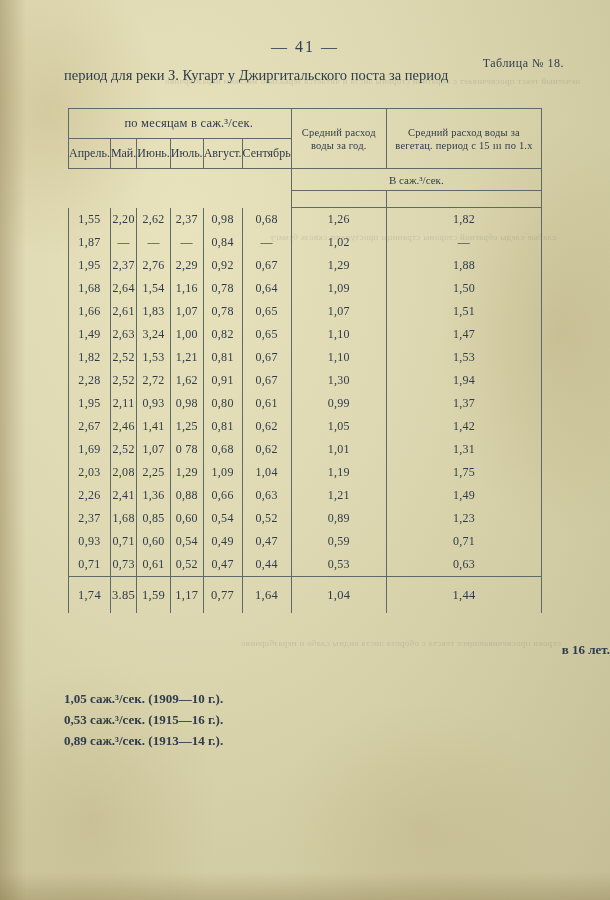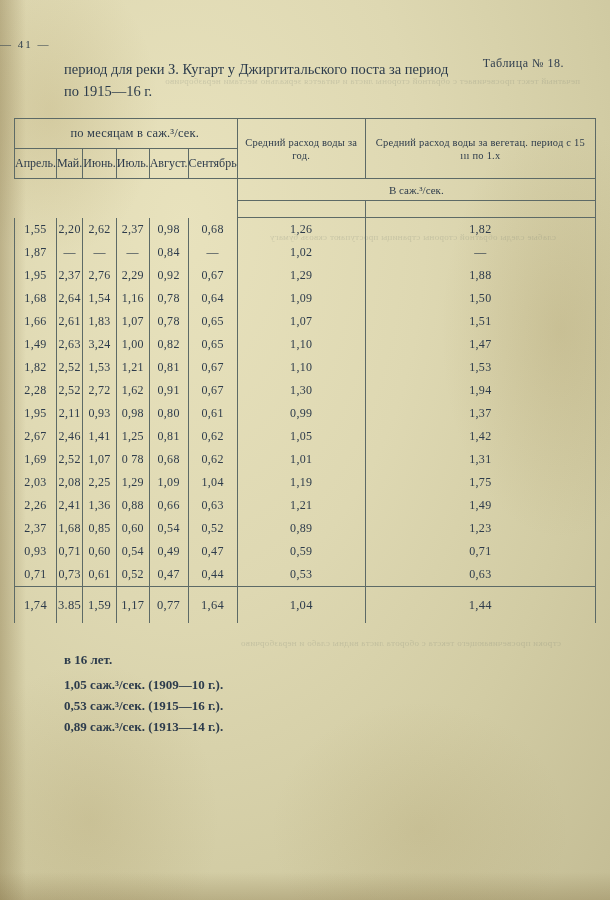--- a/index.html
+++ b/index.html
@@ -32,22 +32,22 @@
     background: linear-gradient(to right, rgba(120,100,55,0.35), rgba(120,100,55,0));
   }
   .edge-bottom {
     position: absolute; left: 0; bottom: 0; height: 28px; width: 100%;
     background: linear-gradient(to top, rgba(120,100,55,0.28), rgba(120,100,55,0));
   }
 
   .content { position: relative; z-index: 3; }
 
   .page-number {
-    text-align: left;
-    font-size: 11px;
+    text-align: center;
+    font-size: 16px;
     letter-spacing: 2px;
     padding-top: 38px;
     color: #33424f;
   }
   .table-caption {
     position: absolute;
     right: 46px;
     top: 56px;
     font-size: 12px;
     letter-spacing: 0.5px;
@@ -70,23 +70,23 @@
   .ghost-bottom { left: 56px; top: 636px; width: 505px; }
 
   .title-block {
     margin: 8px 60px 0 64px;
     font-size: 14.5px;
     line-height: 22px;
     color: #2d3c4c;
   }
 
   table.main {
-    margin: 16px auto 0 auto;
+    margin: 22px auto 0 auto;
     border-collapse: collapse;
-    width: 582px;
+    width: 474px;
     font-size: 12px;
     color: #2d3b4b;
   }
   table.main td, table.main th {
     border: 1px solid #5d6a66;
     padding: 0;
     text-align: center;
     font-weight: normal;
   }
   .hdr-group {
@@ -132,21 +132,22 @@
   .nb-bottom { border-bottom: none !important; }
 
   .footer-block {
     margin: 26px 0 0 64px;
     font-size: 13px;
     line-height: 21px;
     color: #2d3c4c;
   }
   .footer-block .lead {
     font-weight: bold;
-    margin-bottom: 4px;
+    margin-bottom: 28px;
+    text-align: right;
   }
   .footer-line { white-space: nowrap; font-weight: bold; }
 </style>
 </head>
 <body>
 
 <div class="page">
   <div class="stain s1"></div>
   <div class="stain s2"></div>
   <div class="stain s3"></div>
@@ -157,21 +158,20 @@
   <div class="ghost ghost-top">печатный текст просвечивает с обратной стороны листа и читается зеркально местами неразборчиво</div>
   <div class="ghost ghost-mid">слабые следы обратной стороны страницы проступают сквозь бумагу</div>
   <div class="ghost ghost-bottom">строки просвечивающего текста с оборота листа видны слабо и неразборчиво</div>
 
   <div class="content">
     <div class="page-number">— 41 —</div>
     <div class="table-caption">Таблица № 18.</div>
 
     <div class="title-block">
       <div>период для реки З. Кугарт у Джиргитальского поста за период</div>
-      <div>по 1915—16 г.</div>
     </div>
 
     <table class="main">
       <thead>
         <tr class="hdr-group">
           <td colspan="6" class="hdr-left-span">по месяцам в саж.³/сек.</td>
           <td rowspan="2" class="hdr-small">Средний расход воды за год.</td>
           <td rowspan="2" class="hdr-small">Средний расход воды за вегетац. период с 15 ııı по 1.x</td>
         </tr>
         <tr class="hdr-month">

